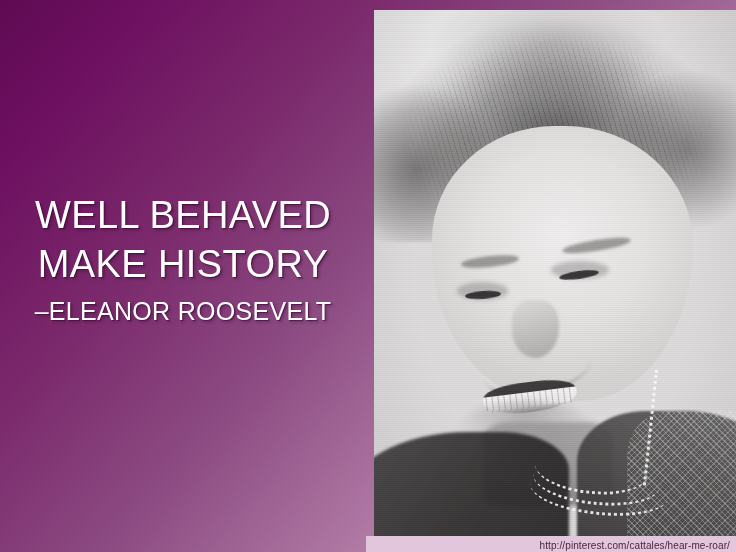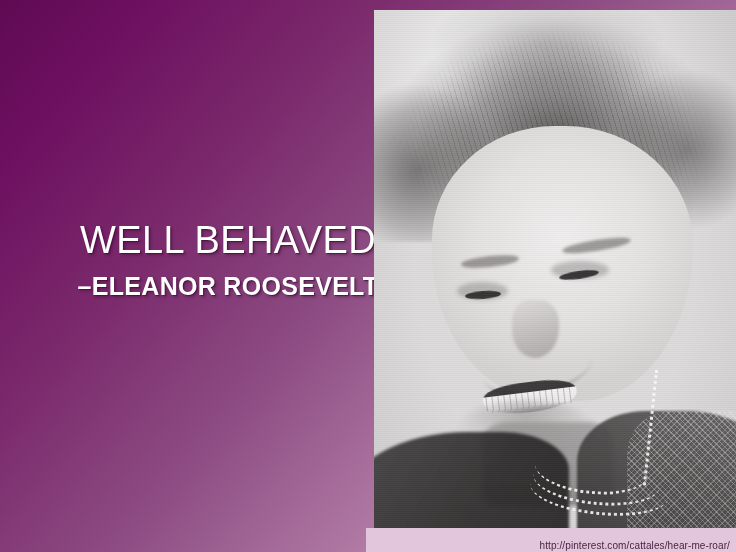--- a/index.html
+++ b/index.html
@@ -34,21 +34,20 @@
     left: 0;
     top: 0;
     width: 366px;
     height: 552px;
     display: flex;
     flex-direction: column;
     justify-content: center;
     align-items: center;
     box-sizing: border-box;
     padding: 0 6px 34px 6px;
-    margin-left: 45px;
   }
 
   .quote-lines {
     width: 100%;
     text-align: center;
   }
 
   .quote-line {
     display: block;
     color: #ffffff;
@@ -61,21 +60,21 @@
     text-shadow:
        1px 1px 0 rgba(60, 10, 52, 0.55),
        2px 2px 3px rgba(50, 8, 44, 0.45);
   }
 
   .attribution {
     display: block;
     margin-top: 6px;
     color: #ffffff;
     font-family: "Liberation Sans", sans-serif;
-    font-weight: 700;
+    font-weight: 400;
     font-size: 25px;
     line-height: 1.25;
     letter-spacing: 0.3px;
     white-space: nowrap;
     text-shadow:
        1px 1px 0 rgba(60, 10, 52, 0.55),
        2px 2px 3px rgba(50, 8, 44, 0.45);
   }
 
   
@@ -329,21 +328,21 @@
     background: radial-gradient(ellipse at 50% 45%, rgba(0,0,0,0) 55%, rgba(0,0,0,0.08) 100%);
     pointer-events: none;
   }
 
   
   .credit-strip {
     position: absolute;
     left: 366px;
     bottom: 0;
     width: 370px;
-    height: 24px;
+    height: 16px;
     background: #e2c7dc;
   }
 
   .credit-url {
     position: absolute;
     right: 6px;
     bottom: 1px;
     color: #4b2342;
     font-family: "Liberation Sans", sans-serif;
     font-size: 10px;
@@ -352,20 +351,21 @@
   }
 </style>
 </head>
 <body>
 
 <div class="slide">
 
   <div class="quote-panel">
     <div class="quote-lines">
       <span class="quote-line">WELL BEHAVED</span>
+      <span class="quote-line">MAKE HISTORY</span>
       <span class="attribution">–ELEANOR ROOSEVELT</span>
     </div>
   </div>
 
   <div class="photo-frame">
     <div class="photo">
       <div class="photo-bg"></div>
       <div class="hair"></div>
       <div class="hair-strands"></div>
       <div class="face"></div>

